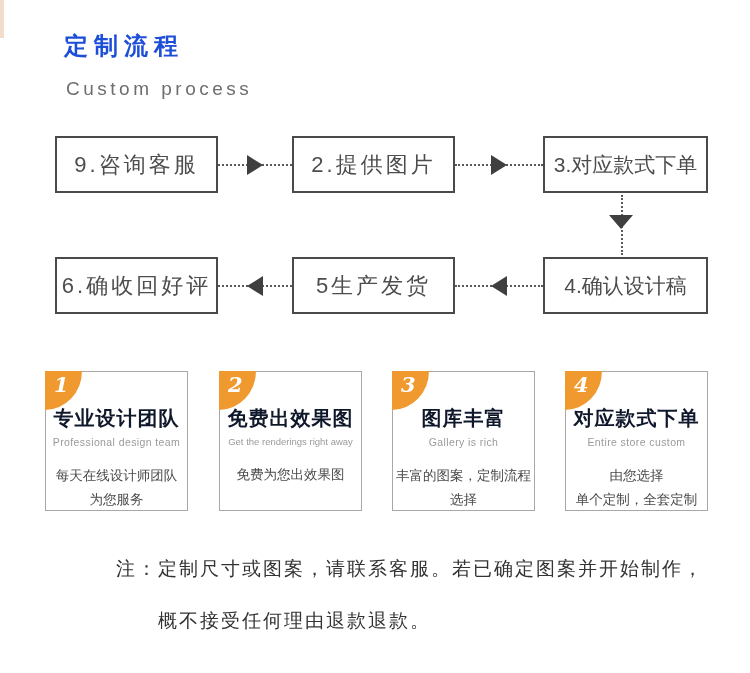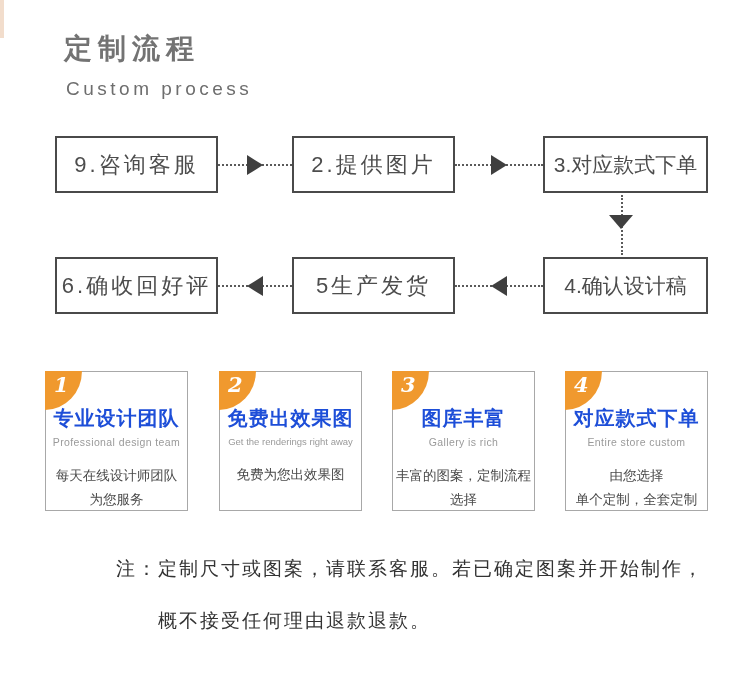--- a/index.html
+++ b/index.html
@@ -11,21 +11,21 @@
     overflow:hidden;
   }
   
   .corner-strip{
     position:absolute;left:0;top:0;width:4px;height:38px;
     background:#f2ddcc;
   }
   
   .title{
     position:absolute;left:64px;top:30px;
-    font-size:28px;font-weight:900;color:#737373;
+    font-size:24px;font-weight:900;color:#1d4ed8;
     letter-spacing:6px;
   }
   .subtitle{
     position:absolute;left:66px;top:78px;
     font-size:19px;color:#6e6e6e;letter-spacing:3.5px;
   }
   
   .flow-box{
     position:absolute;
     width:163px;height:57px;
@@ -91,21 +91,21 @@
   .badge{
     position:absolute;left:-1px;top:-1px;
     width:37px;height:39px;
     border-radius:0 0 100% 0;
     color:#fff;
     font-family:"DejaVu Serif","Liberation Serif",serif;
     font-style:italic;font-weight:bold;font-size:21px;
     padding:1px 0 0 9px;box-sizing:border-box;
   }
   .card-title{
-    font-size:20px;font-weight:bold;color:#1d4ed8;
+    font-size:20px;font-weight:bold;color:#0f172a;
     letter-spacing:1px;white-space:nowrap;
   }
   .card-sub{
     margin-top:4px;font-size:10.5px;color:#9a9a9a;
     letter-spacing:0.4px;white-space:nowrap;
   }
   .card2 .card-sub{font-size:9.5px;letter-spacing:0;}
   .card-body{
     margin-top:16px;font-size:13.5px;color:#4a4a4a;
     line-height:24px;text-align:center;white-space:nowrap;

